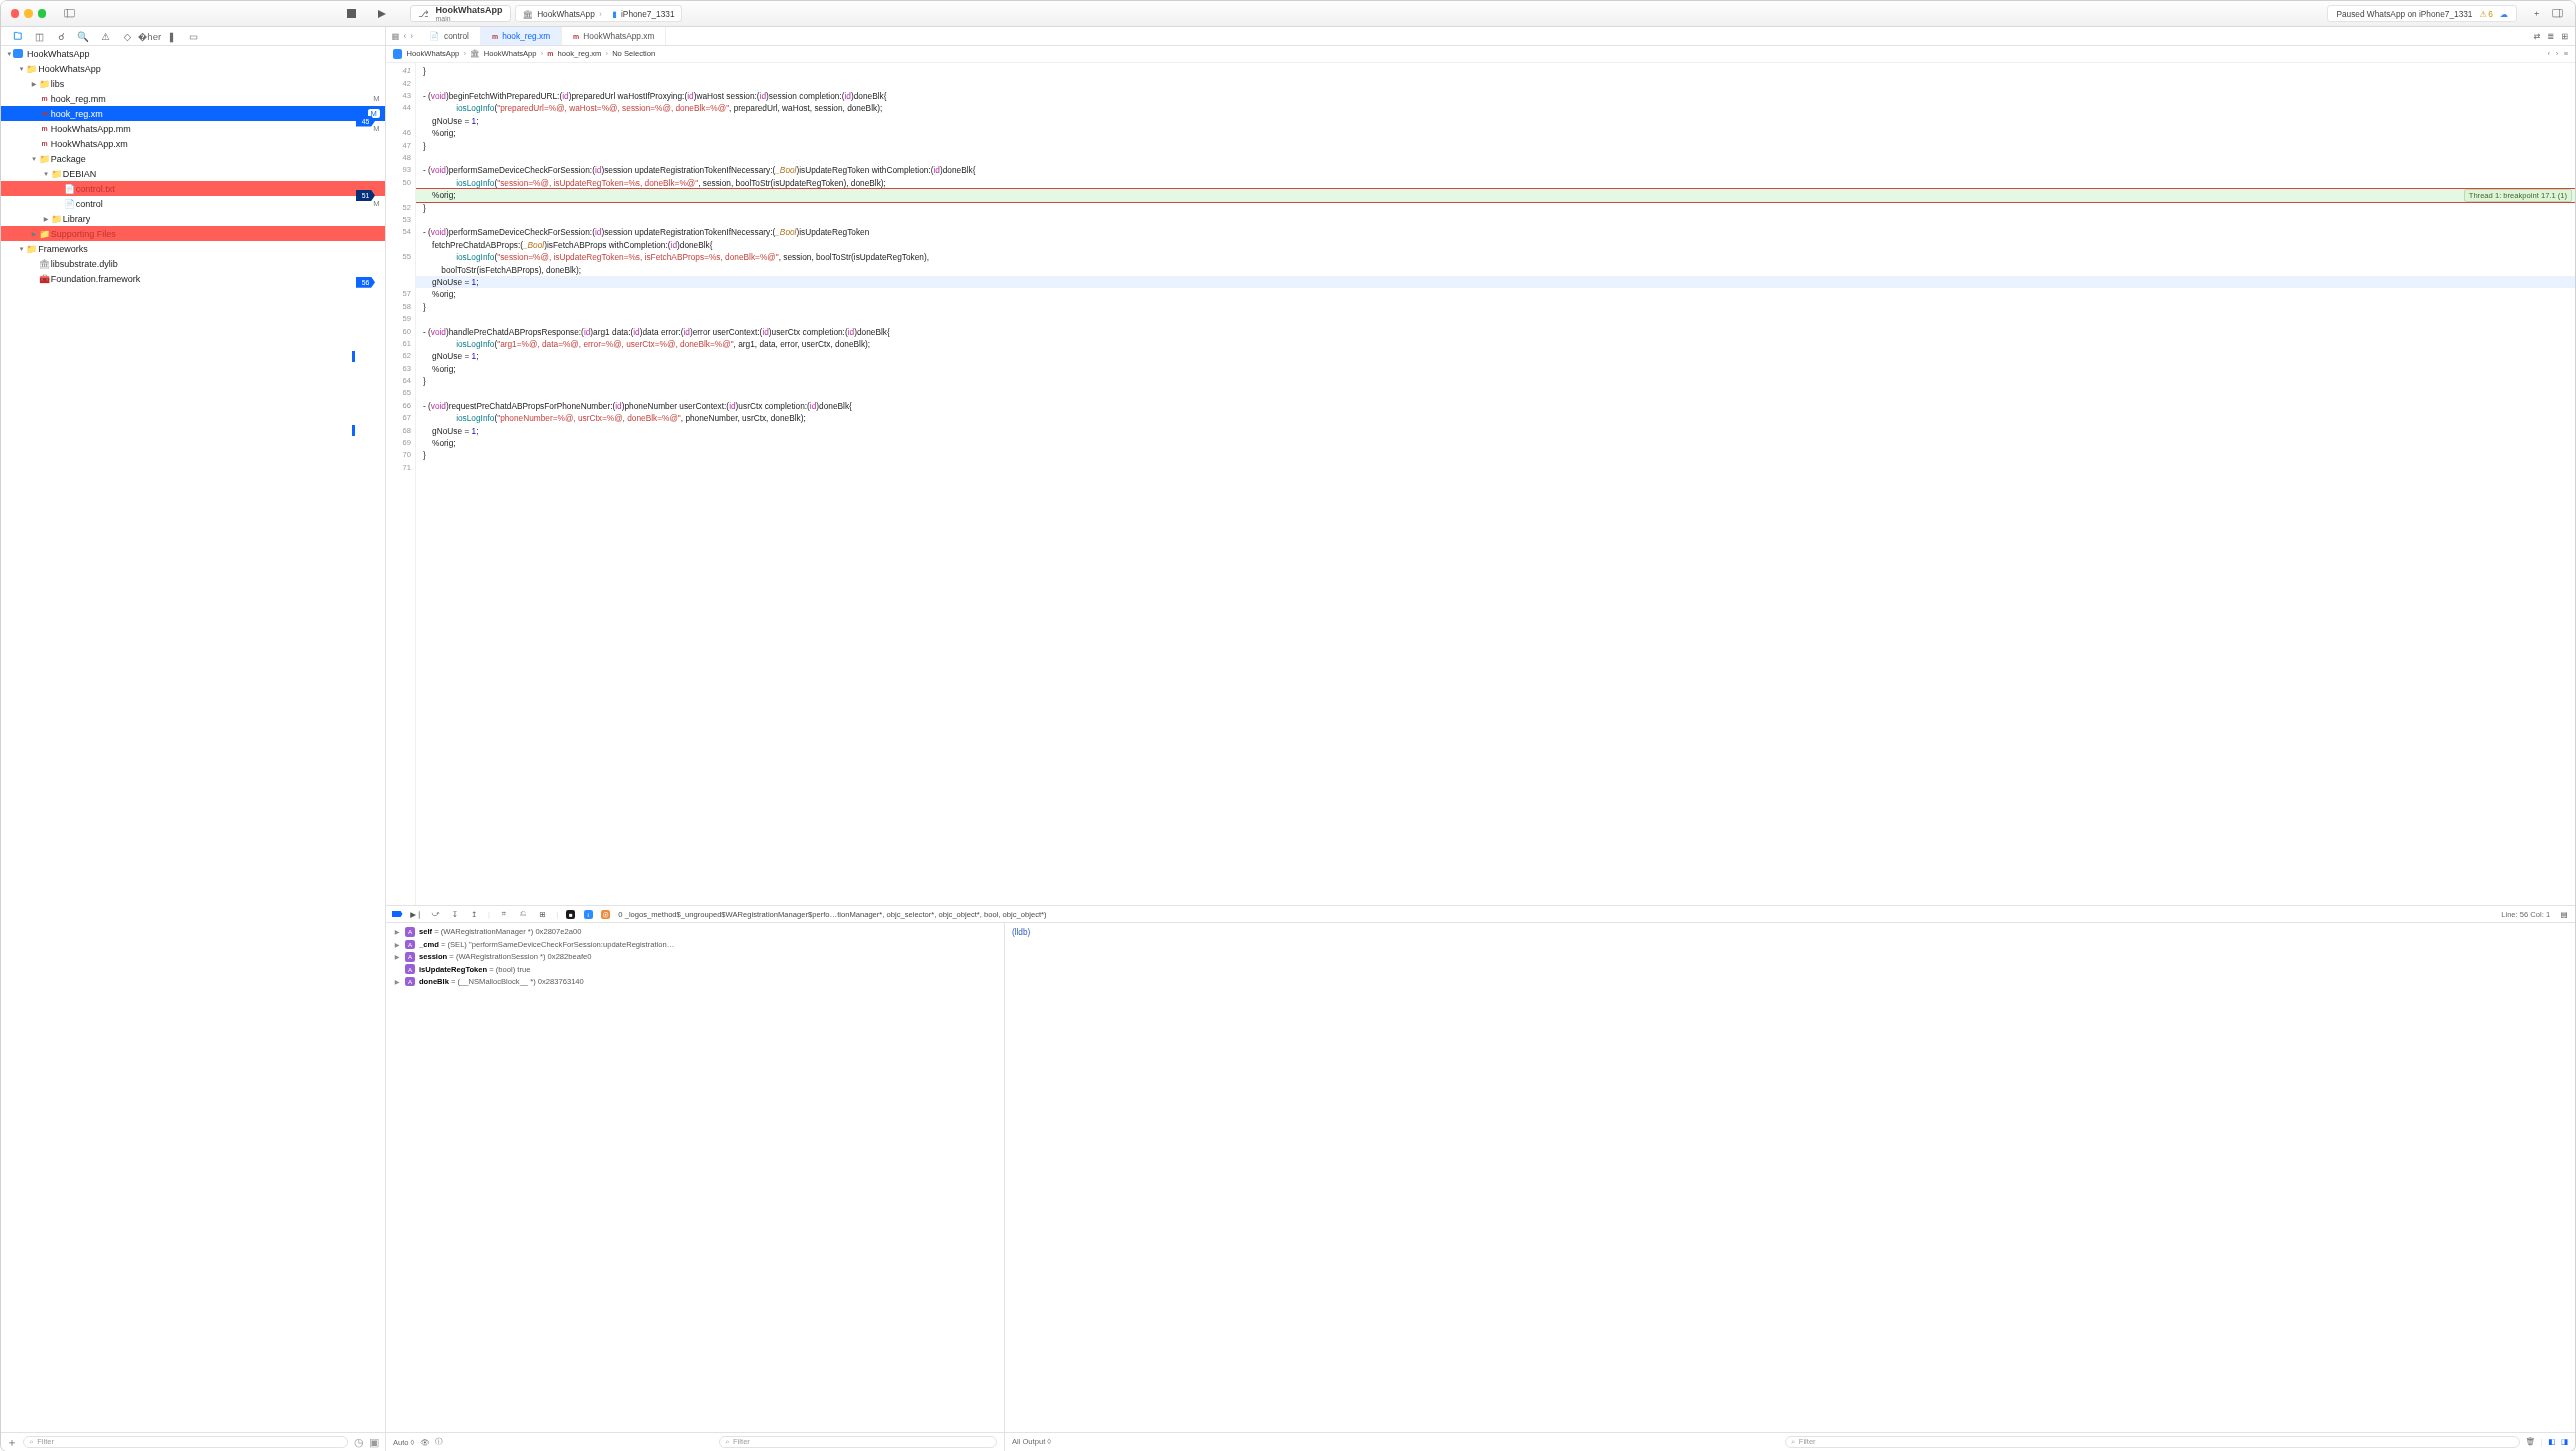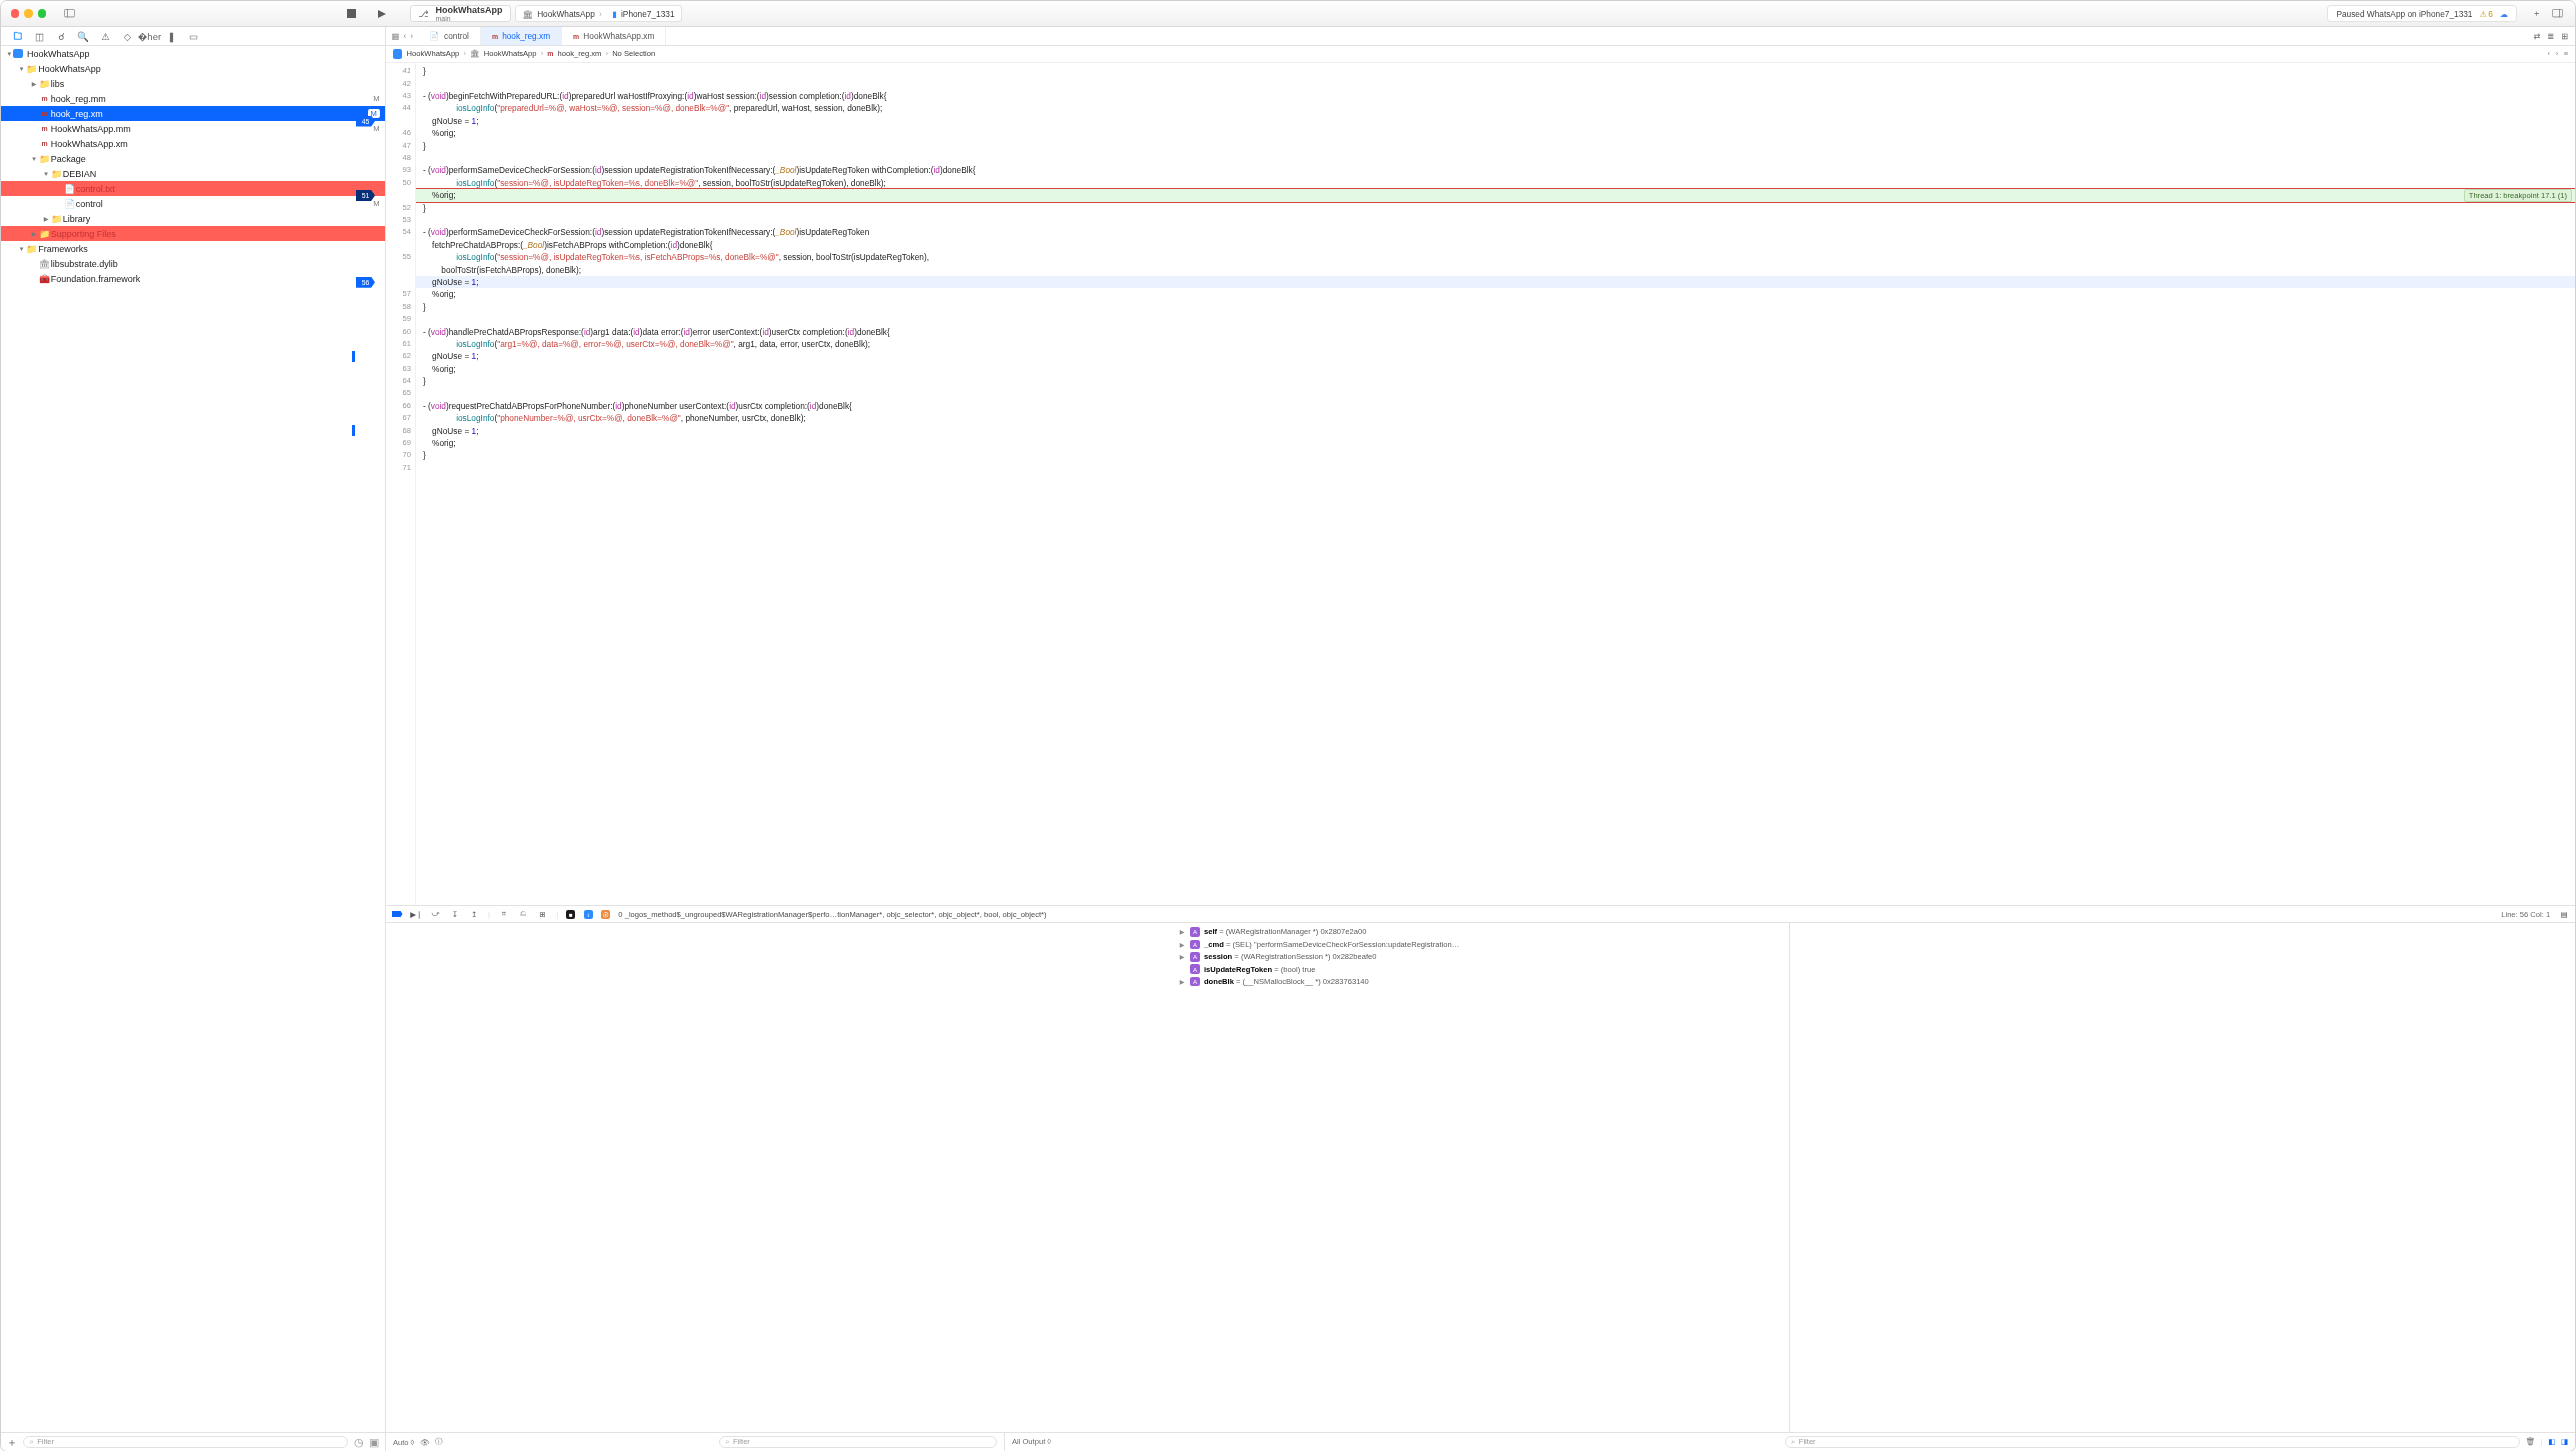--- a/index.html
+++ b/index.html
@@ -402,20 +402,23 @@
               <span class="disc"></span>
               <span class="vbadge">A</span>
               <span><span class="vname">isUpdateRegToken</span><span class="vrest"> = (bool) true</span></span>
             </div>
             <div class="vrow">
               <span class="disc">▶</span>
               <span class="vbadge">A</span>
               <span><span class="vname">doneBlk</span><span class="vrest"> = (__NSMallocBlock__ *) 0x283763140</span></span>
             </div>
           </div>
+        <div class="console">
+          <span>(lldb)</span>
+        </div>
       </div>
 
       <div class="dbg-bottom">
         <div class="seg br" style="width:619px;">
           <span>Auto ◊</span>
           <span>👁</span>
           <span>ⓘ</span>
           <div style="flex:1"></div>
           <div class="filter-pill" style="width:124px">
             <span>⌕</span>

